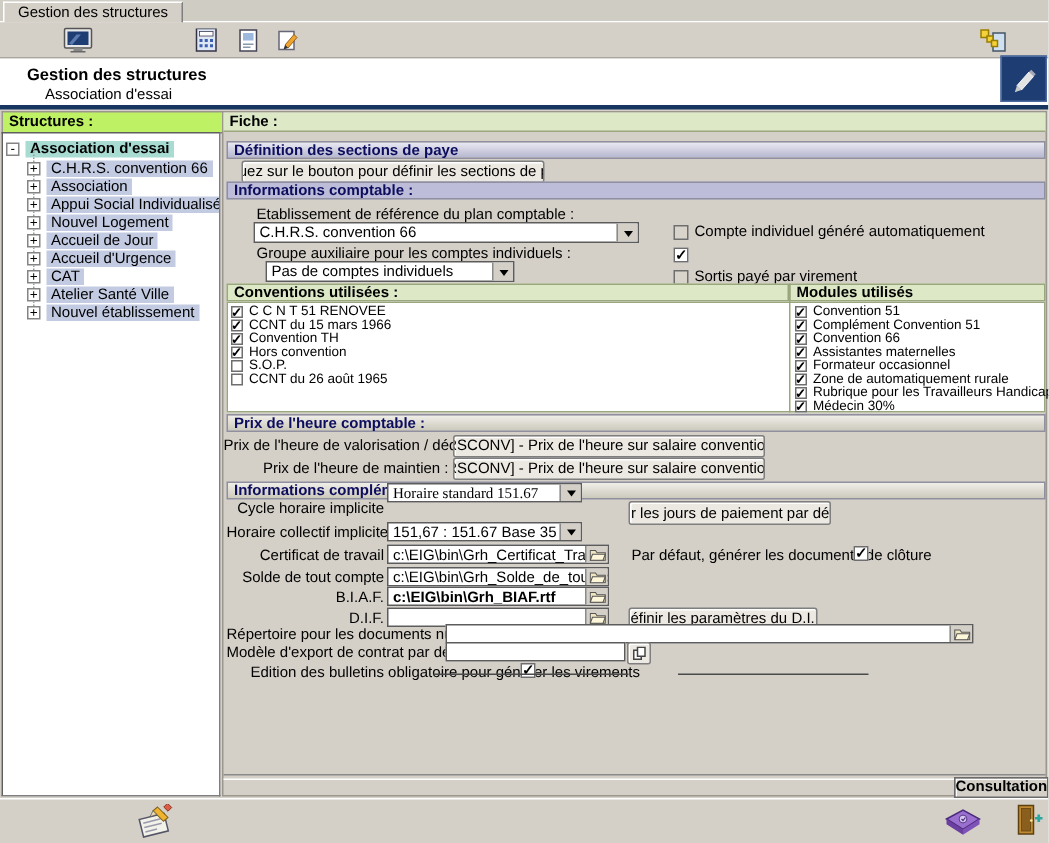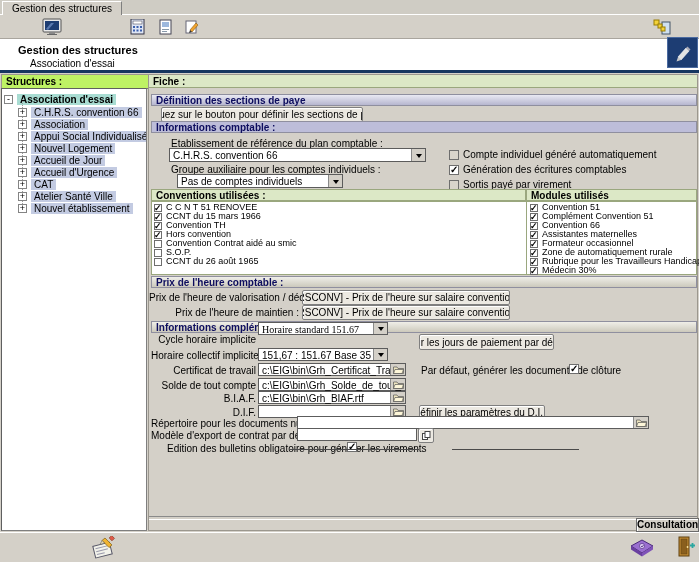--- a/index.html
+++ b/index.html
@@ -259,21 +259,20 @@
     </div>
     <div id="options">
 
         <div class="orow">
           <span class="cb"></span>
           <span>Compte individuel généré automatiquement</span>
         </div>
 
         <div class="orow">
           <span class="cb on"></span>
-          <span>Génération des écritures comptables</span>
         </div>
 
         <div class="orow">
           <span class="cb"></span>
           <span>Sortis payé par virement</span>
         </div>
       </div>
 
     <div class="shdr hdrA" style="left:2px;top:114px;width:375px;">Conventions utilisées :</div>
     <div class="shdr hdrA" style="left:377px;top:114px;width:171px;">Modules utilisés</div>
@@ -295,24 +294,20 @@
           <span class="cb on"></span>
           <span>Convention TH</span>
         </div>
 
 
         <div class="litem">
           <span class="cb on"></span>
           <span>Hors convention</span>
         </div>
 
-        <div class="litem">
-          <span class="cb"></span>
-          <span>Convention Contrat aidé au smic</span>
-        </div>
 
         <div class="litem">
           <span class="cb"></span>
           <span>S.O.P.</span>
         </div>
 
         <div class="litem">
           <span class="cb"></span>
           <span>CCNT du 26 août 1965</span>
         </div>
@@ -403,21 +398,21 @@
       <span class="val">c:\EIG\bin\Grh_Solde_de_tout_compte.rtf</span>
       <span class="browse">
         <svg width="11" height="9" viewBox="0 0 11 9">
             <path d="M0.5 2 h3.5 l1 1.5 h5.5 v5 h-10 z" fill="#efe6c0" stroke="#555" stroke-width="0.7"></path>
             <path d="M2 4.5 h8.5 l-1.5 4 h-8.5 z" fill="#fdf6d8" stroke="#555" stroke-width="0.7"></path>
           </svg>
       </span>
     </div>
 
     <div class="c-lbl" style="top:318px;">B.I.A.F.</div>
-    <div class="ffield fil" style="top:316px;">
+    <div class="ffield fil" style="top:316px;font-weight:bold;">
       <span class="val">c:\EIG\bin\Grh_BIAF.rtf</span>
       <span class="browse">
         <svg width="11" height="9" viewBox="0 0 11 9">
             <path d="M0.5 2 h3.5 l1 1.5 h5.5 v5 h-10 z" fill="#efe6c0" stroke="#555" stroke-width="0.7"></path>
             <path d="M2 4.5 h8.5 l-1.5 4 h-8.5 z" fill="#fdf6d8" stroke="#555" stroke-width="0.7"></path>
           </svg>
       </span>
     </div>
 
     <div class="c-lbl" style="top:332px;">D.I.F.</div>

